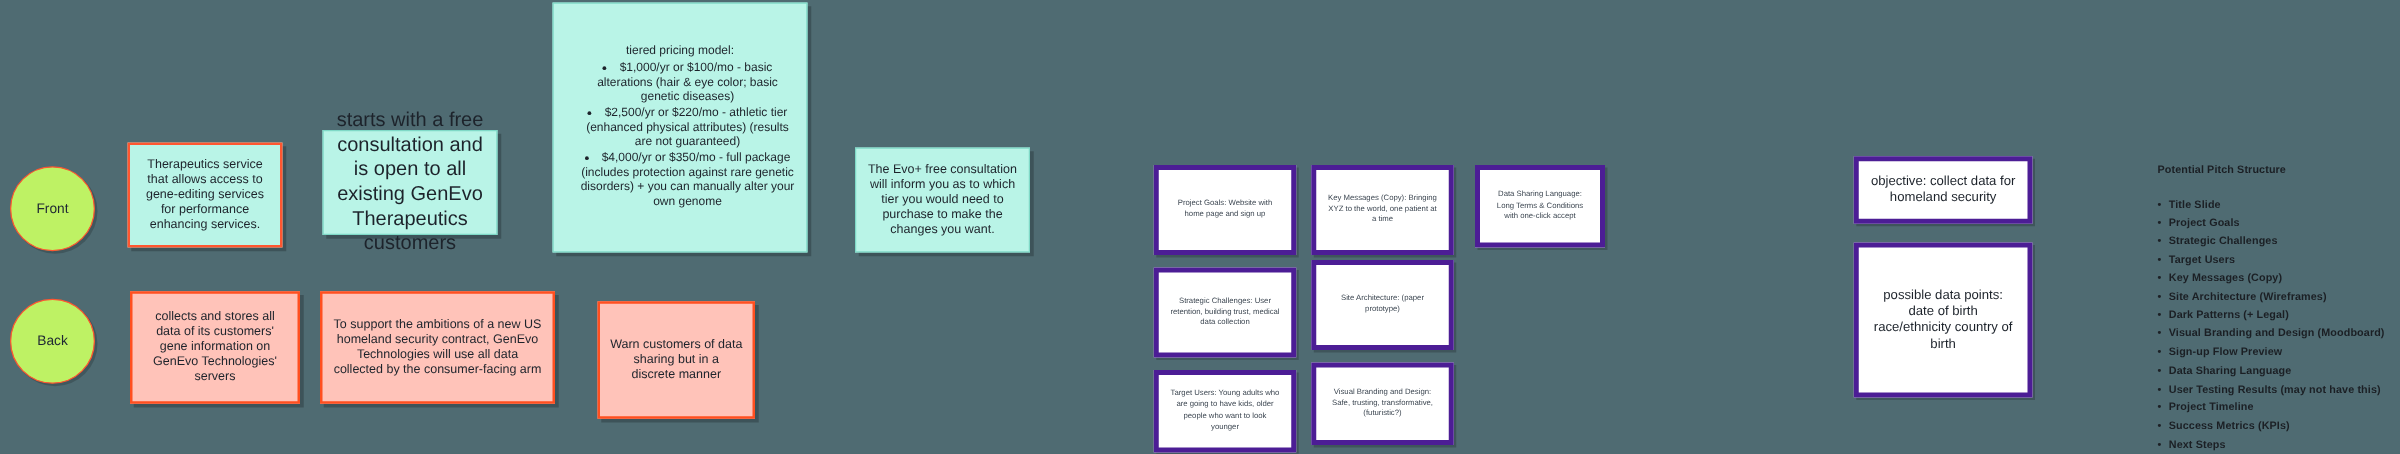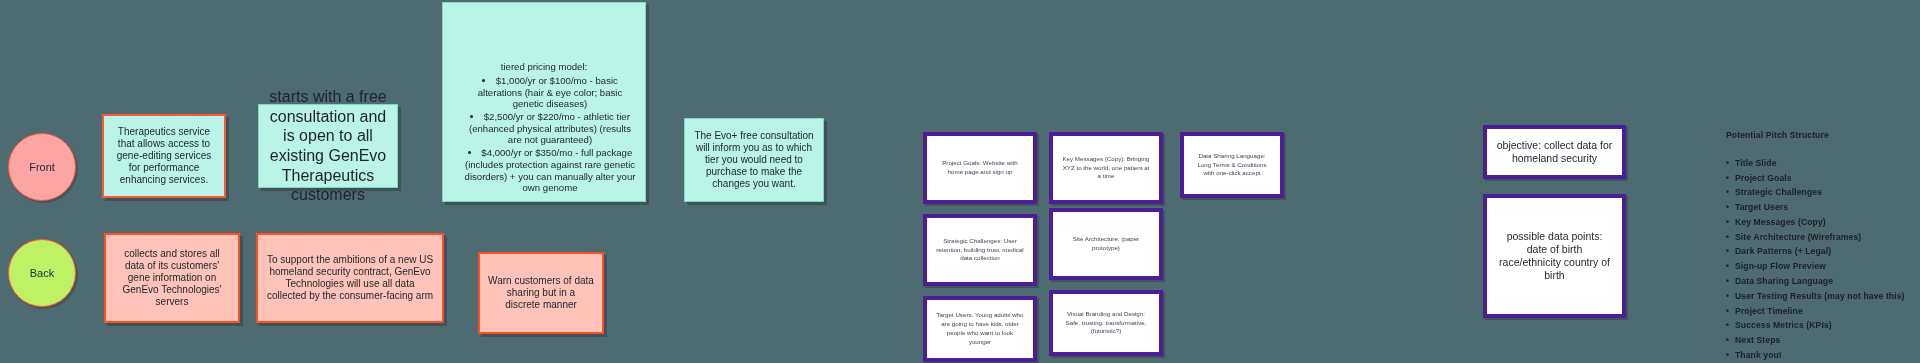--- a/index.html
+++ b/index.html
@@ -15,21 +15,21 @@
   
   .node{position:absolute;box-sizing:border-box;}
 
   
   .pill{
     border-radius:50%;
     display:flex;align-items:center;justify-content:center;
     font-size:11px;color:#1f2733;text-align:center;
     box-shadow:2px 2px 0 rgba(0,0,0,.18);
   }
-  .pill.front{background:#fca5a5;border:1.5px solid #ff5630;text-align:center;}
+  .pill.front{background:#bef264;border:1.5px solid #ff5630;text-align:center;}
   .pill.back{background:#bef264;border:1.5px solid #ff5630;}
 
   
   .card{
     box-sizing:border-box;
     display:flex;align-items:center;justify-content:center;
     text-align:center;
     color:#1d232b;
     box-shadow:3px 3px 0 rgba(0,0,0,.22);
     padding:6px 8px;
@@ -85,42 +85,42 @@
   </div>
 
   <div class="node card teal" style="left:102px;top:114px;width:124px;height:84px;font-size:10px;">
     <span class="txt">Therapeutics service that allows access to gene-editing services for performance enhancing services.</span>
   </div>
 
   <div class="node card teal plain" style="left:258px;top:104px;width:140px;height:84px;font-size:16px;">
     <span class="txt">starts with a free consultation and is open to all existing GenEvo Therapeutics customers</span>
   </div>
 
-  <div class="node card teal plain pricing" style="left:442px;top:2px;width:204px;height:200px;justify-content:flex-end;">
+  <div class="node card teal plain pricing" style="left:442px;top:2px;width:204px;height:200px;">
     <span class="head">tiered pricing model:</span>
     <ul>
       <li>$1,000/yr or $100/mo - basic alterations (hair &amp; eye color; basic genetic diseases)</li>
       <li>$2,500/yr or $220/mo - athletic tier (enhanced physical attributes) (results are not guaranteed)</li>
       <li>$4,000/yr or $350/mo - full package (includes protection against rare genetic disorders) + you can manually alter your own genome</li>
     </ul>
   </div>
 
   <div class="node card teal plain" style="left:684px;top:118px;width:140px;height:84px;font-size:10px;">
     <span class="txt">The Evo+ free consultation will inform you as to which tier you would need to purchase to make the changes you want.</span>
   </div>
 
   <div class="node card salmon" style="left:104px;top:233px;width:136px;height:90px;font-size:10px;">
     <span class="txt">collects and stores all data of its customers' gene information on GenEvo Technologies' servers</span>
   </div>
 
   <div class="node card salmon" style="left:256px;top:233px;width:188px;height:90px;font-size:10px;">
     <span class="txt">To support the ambitions of a new US homeland security contract, GenEvo Technologies will use all data collected by the consumer-facing arm</span>
   </div>
 
-  <div class="node card salmon" style="left:478px;top:252px;width:126px;height:82px;font-size:10px;">
+  <div class="node card salmon" style="left:478px;top:241px;width:126px;height:94px;font-size:10px;">
     <span class="txt">Warn customers of data sharing but in a discrete manner</span>
   </div>
 
   <div class="node card white tiny" style="left:923px;top:132px;width:114px;height:72px;">
     <span class="txt">Project Goals: Website with home page and sign up</span>
   </div>
 
   <div class="node card white tiny" style="left:1049px;top:132px;width:114px;height:72px;">
     <span class="txt">Key Messages (Copy): Bringing XYZ to the world, one patient at a time</span>
   </div>
@@ -171,20 +171,23 @@
     <span class="row">
       <span class="bullet">•</span><span>Key Messages (Copy)</span>
     </span>
     <span class="row">
       <span class="bullet">•</span><span>Site Architecture (Wireframes)</span>
     </span>
     <span class="row">
       <span class="bullet">•</span><span>Dark Patterns (+ Legal)</span>
     </span>
     <span class="row">
+      <span class="bullet">•</span><span>Visual Branding and Design (Moodboard)</span>
+    </span>
+    <span class="row">
       <span class="bullet">•</span><span>Sign-up Flow Preview</span>
     </span>
     <span class="row">
       <span class="bullet">•</span><span>Data Sharing Language</span>
     </span>
     <span class="row">
       <span class="bullet">•</span><span>User Testing Results (may not have this)</span>
     </span>
     <span class="row">
       <span class="bullet">•</span><span>Project Timeline</span>

